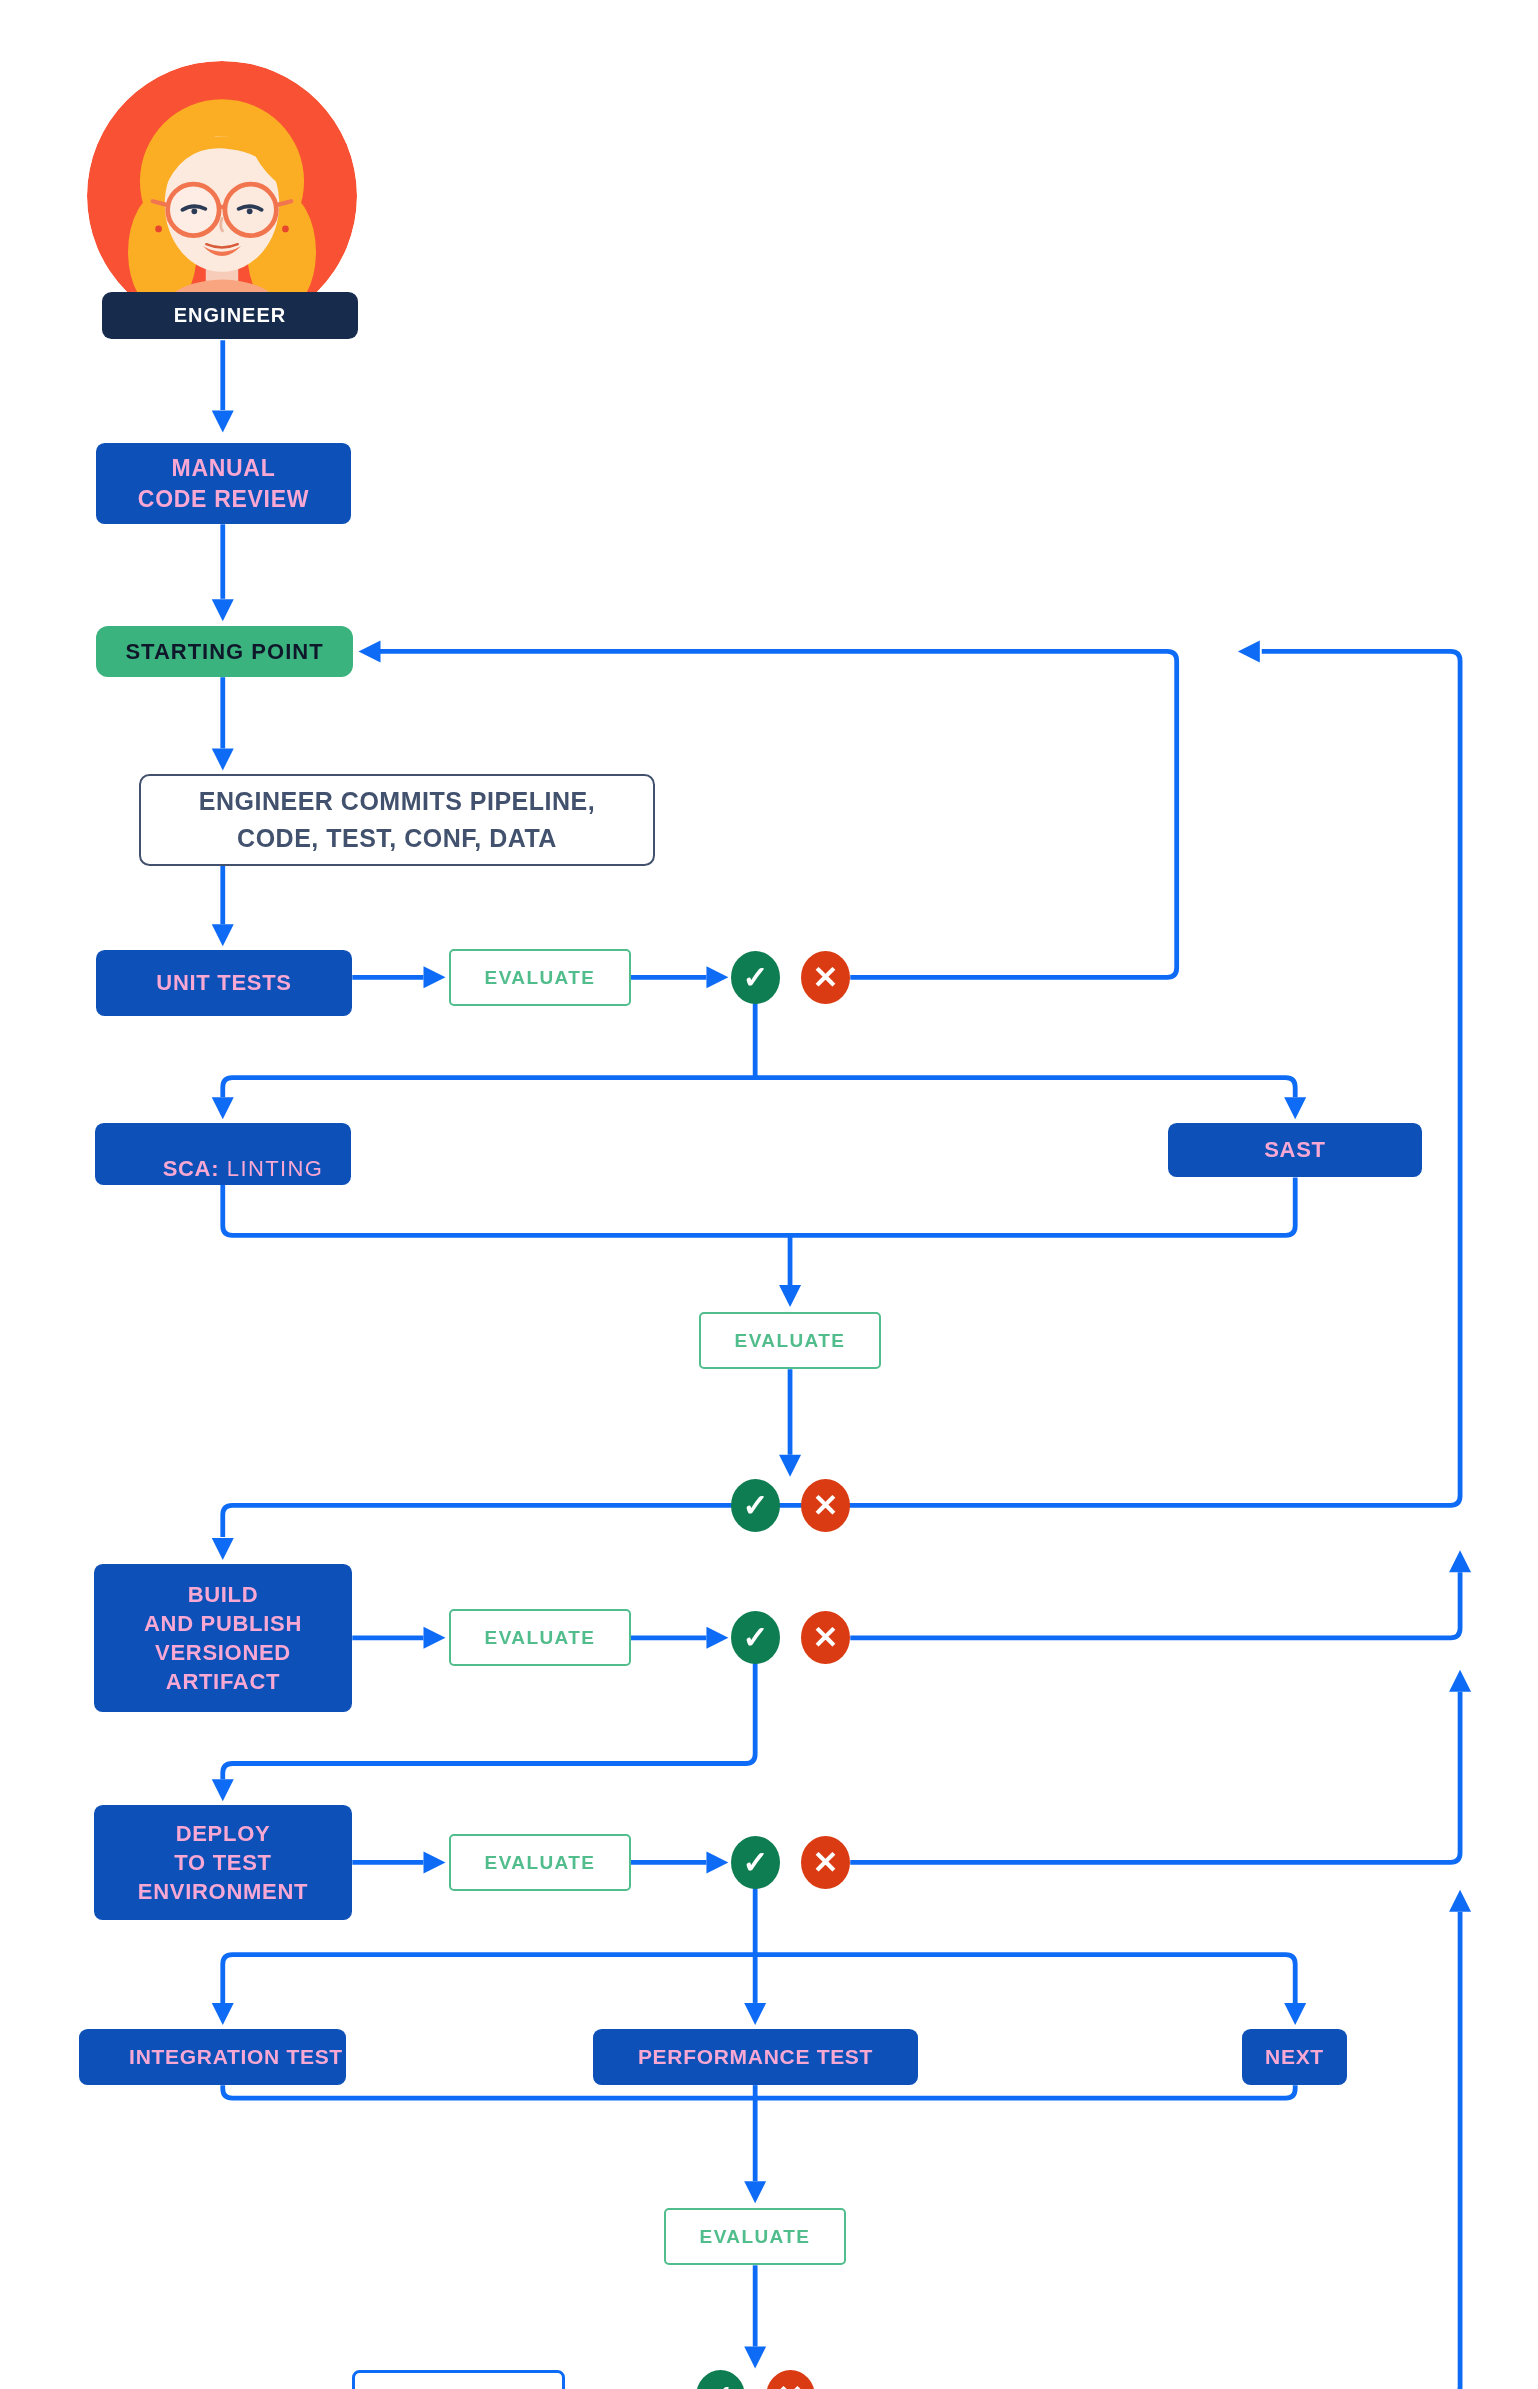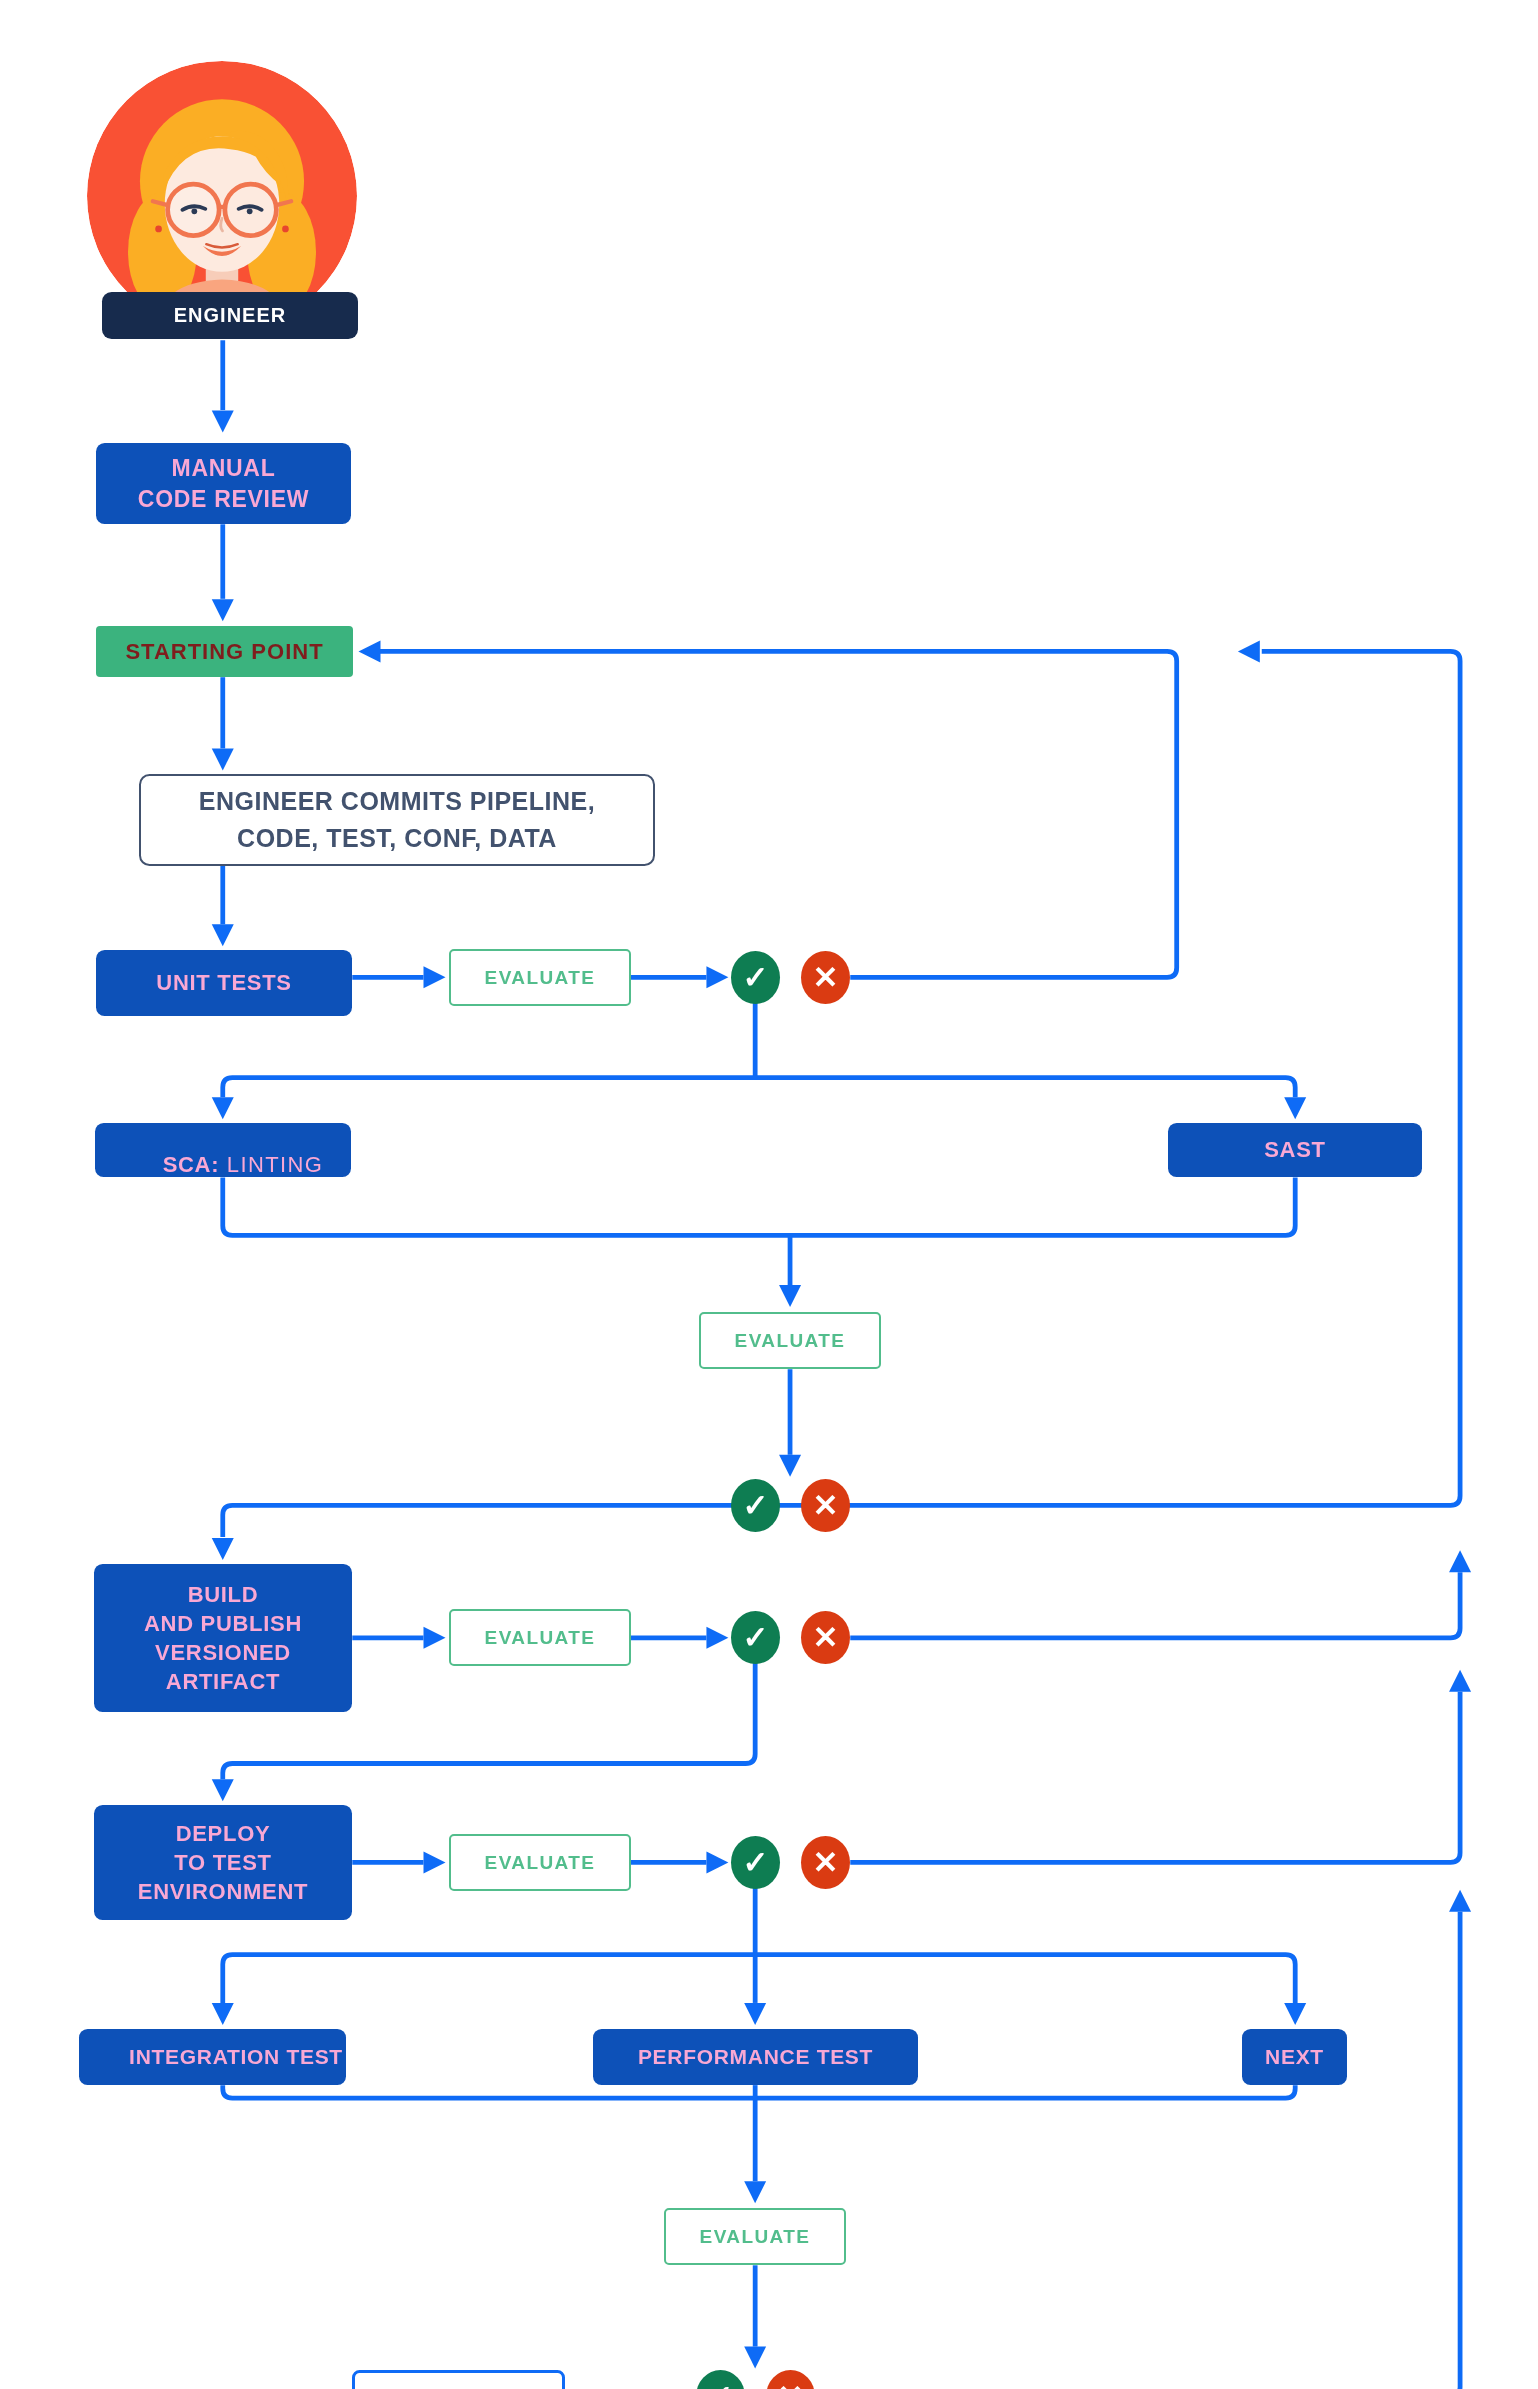--- a/index.html
+++ b/index.html
@@ -34,22 +34,22 @@
   }
   .blue-box{
     background:var(--box-blue);color:#f9a8d4;
     border-radius:8.6px;font-size:22px;line-height:1.32;
   }
   .navy-box{
     background:var(--navy);color:#ffffff;
     border-radius:9.6px;font-size:20px;letter-spacing:1px;margin-left:8px;
   }
   .green-box{
-    background:var(--green-fill);color:#7f1d1d;
-    border-radius:4px;font-size:22px;letter-spacing:1px;
+    background:var(--green-fill);color:#0f172a;
+    border-radius:12px;font-size:22px;letter-spacing:1px;
   }
   .outline-navy{
     background:#ffffff;color:var(--slate);
     border:2.9px solid var(--slate);border-radius:10.5px;
     font-size:25px;line-height:1.5;letter-spacing:0.5px;margin-left:43px;
   }
   .outline-green{
     background:#ffffff;color:var(--eval-green);
     border:2.9px solid var(--eval-green);border-radius:5px;
     font-size:19px;letter-spacing:1.4px;
@@ -207,21 +207,21 @@
 
   <div class="node outline-green" style="left:449px;top:949px;width:182px;height:57px;">EVALUATE</div>
 
   <div class="badge pass" style="left:731px;top:951px;">
     <span>✓</span>
     </div>
   <div class="badge fail" style="left:801px;top:951px;">
     <span>✕</span>
     </div>
 
-  <div class="node blue-box" style="left:95px;top:1123px;width:256px;height:54px;padding-left:40px;"><span>
+  <div class="node blue-box" style="left:95px;top:1123px;width:256px;height:62px;padding-left:40px;"><span>
     <b>SCA:</b><span class="sca-light"> LINTING</span></span>
   </div>
 
   <div class="node blue-box" style="left:1168px;top:1123px;width:254px;height:54px;">SAST</div>
 
   <div class="node outline-green" style="left:699px;top:1312px;width:182px;height:57px;">EVALUATE</div>
 
   <div class="badge pass" style="left:731px;top:1479px;">
     <span>✓</span>
     </div>

